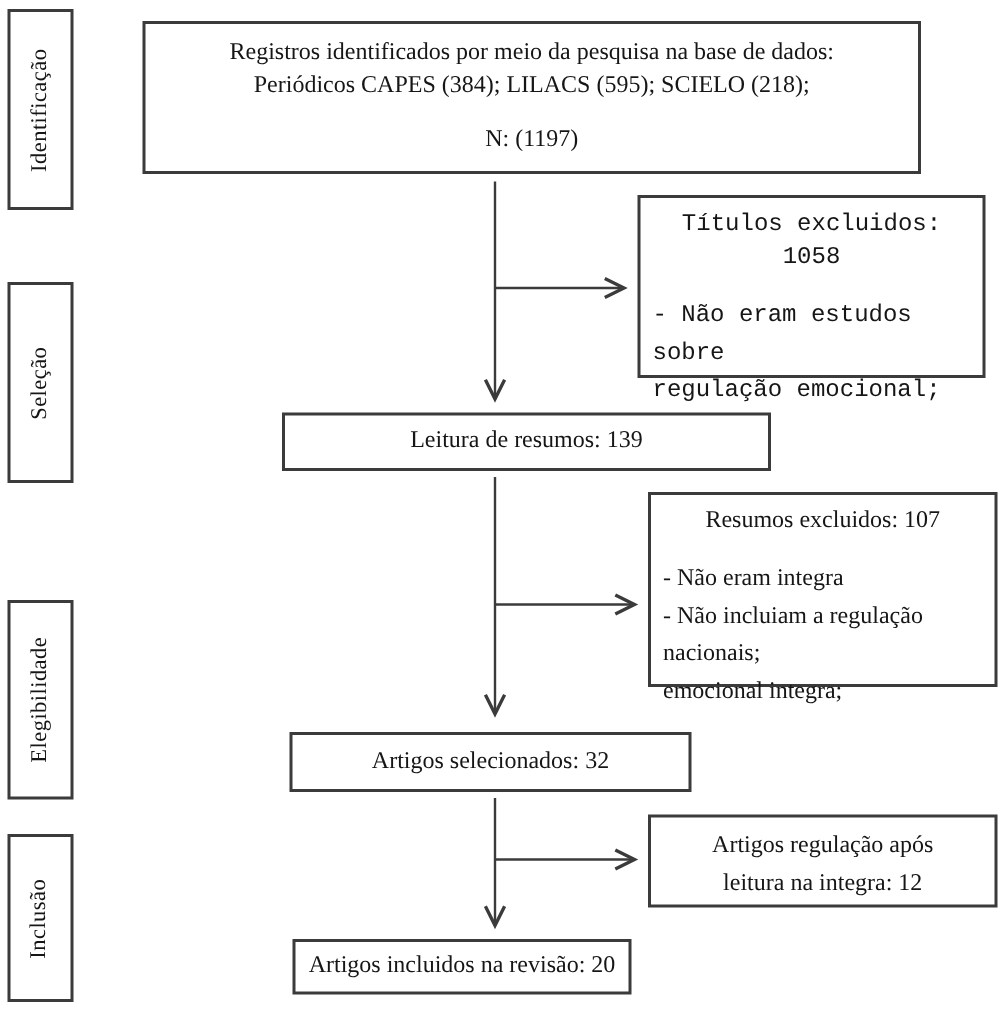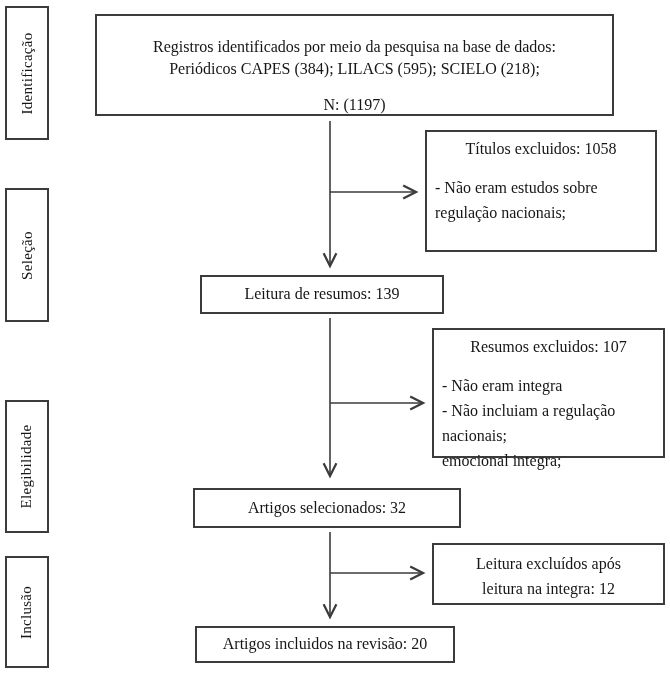--- a/index.html
+++ b/index.html
@@ -49,42 +49,43 @@
   }
   .center-box {
     display: flex;
     align-items: center;
     justify-content: center;
     text-align: center;
   }
   .box-identified {
     left: 95px; top: 14px; width: 519px; height: 102px;
     text-align: center;
-    padding-top: 20px;
+    padding-top: 8px;
   }
   .box-identified .n-line { margin-top: 13px; }
   .box-titles-excluded {
     left: 425px; top: 130px; width: 232px; height: 122px;
     padding: 6px 8px 0 8px;
+    font-family: Liberation Mono, monospace;
   }
   .box-abstracts-excluded {
     left: 432px; top: 328px; width: 233px; height: 130px;
     padding: 6px 8px 16px 8px;
   }
   .excl-heading { text-align: center; margin-bottom: 15px; }
   .excl-item { text-align: left; line-height: 25px; }
-  .box-abstracts-read { left: 200px; top: 275px; width: 244px; height: 39px; }
+  .box-abstracts-read { left: 188px; top: 275px; width: 326px; height: 39px; }
   .box-articles-selected { left: 193px; top: 488px; width: 268px; height: 40px; align-items: center; }
   .box-fulltext-excluded {
     left: 432px; top: 543px; width: 233px; height: 62px;
     text-align: center;
     padding-top: 6px;
     line-height: 25px;
   }
-  .box-included { left: 195px; top: 626px; width: 260px; height: 37px; }
+  .box-included { left: 195px; top: 626px; width: 226px; height: 37px; }
   .stage-identification { top: 6px;  height: 134px; }
   .stage-selection      { top: 188px; height: 134px; }
   .stage-eligibility    { top: 400px; height: 133px; }
   .stage-inclusion      { top: 556px; height: 112px; }
 </style>
 </head>
 <body>
 
 <div class="canvas">
 
@@ -117,41 +118,41 @@
 
   <div class="box box-identified">
     <div>Registros identificados por meio da pesquisa na base de dados:</div>
     <div>Periódicos CAPES (384); LILACS (595); SCIELO (218);</div>
     <div class="n-line">N: (1197)</div>
   </div>
 
   <div class="box box-titles-excluded">
     <div class="excl-heading">Títulos excluidos: 1058</div>
     <div class="excl-item">- Não eram estudos sobre</div>
-    <div class="excl-item">regulação nacionais;</div>
+    <div class="excl-item">regulação emocional;</div>
   </div>
 
   <div class="box box-abstracts-read center-box">
     <span>Leitura de resumos: 139</span>
   </div>
 
   <div class="box box-abstracts-excluded">
     <div class="excl-heading">Resumos excluidos: 107</div>
     <div class="excl-item">- Não eram integra</div>
     <div class="excl-item">- Não incluiam a regulação</div>
     <div class="excl-item">nacionais;</div>
     <div class="excl-item">emocional integra;</div>
   </div>
 
   <div class="box box-articles-selected center-box">
     <span>Artigos selecionados: 32</span>
   </div>
 
   <div class="box box-fulltext-excluded">
-    <div>Leitura excluídos após</div>
+    <div>Artigos regulação após</div>
     <div>leitura na integra: 12</div>
   </div>
 
   <div class="box box-included center-box">
     <span>Artigos incluidos na revisão: 20</span>
   </div>
 
 </div>
 
 </body></html>

